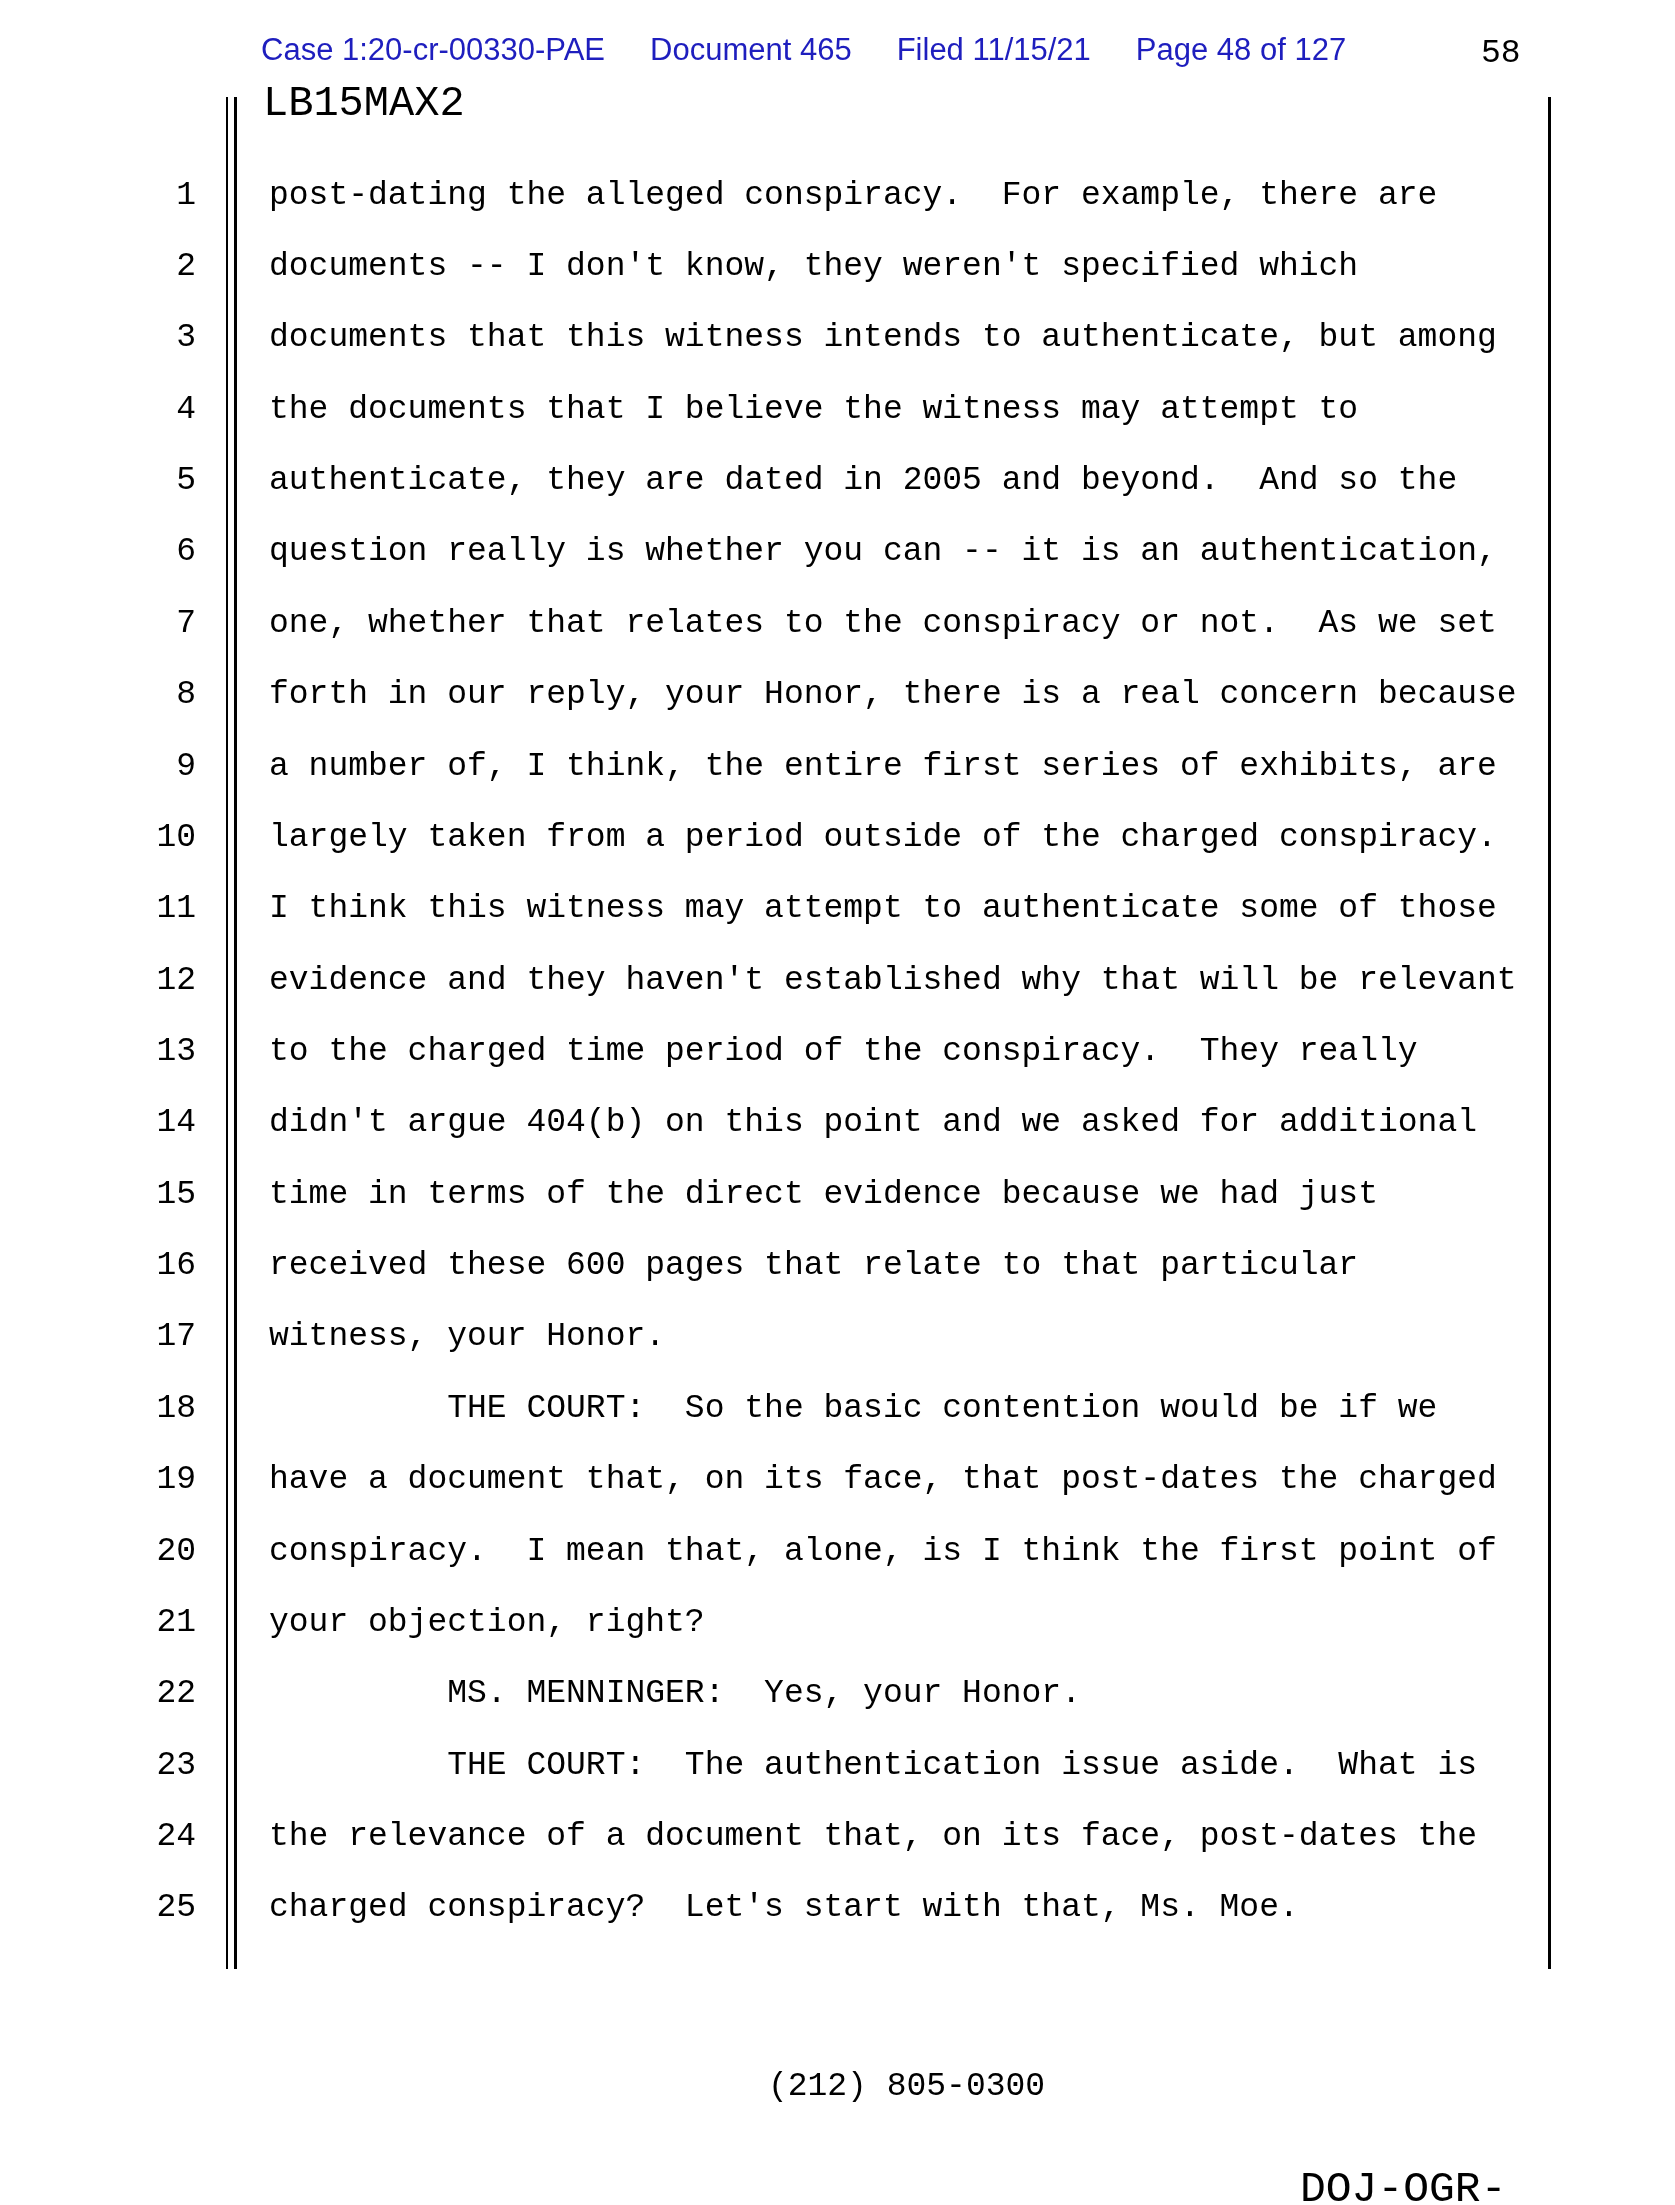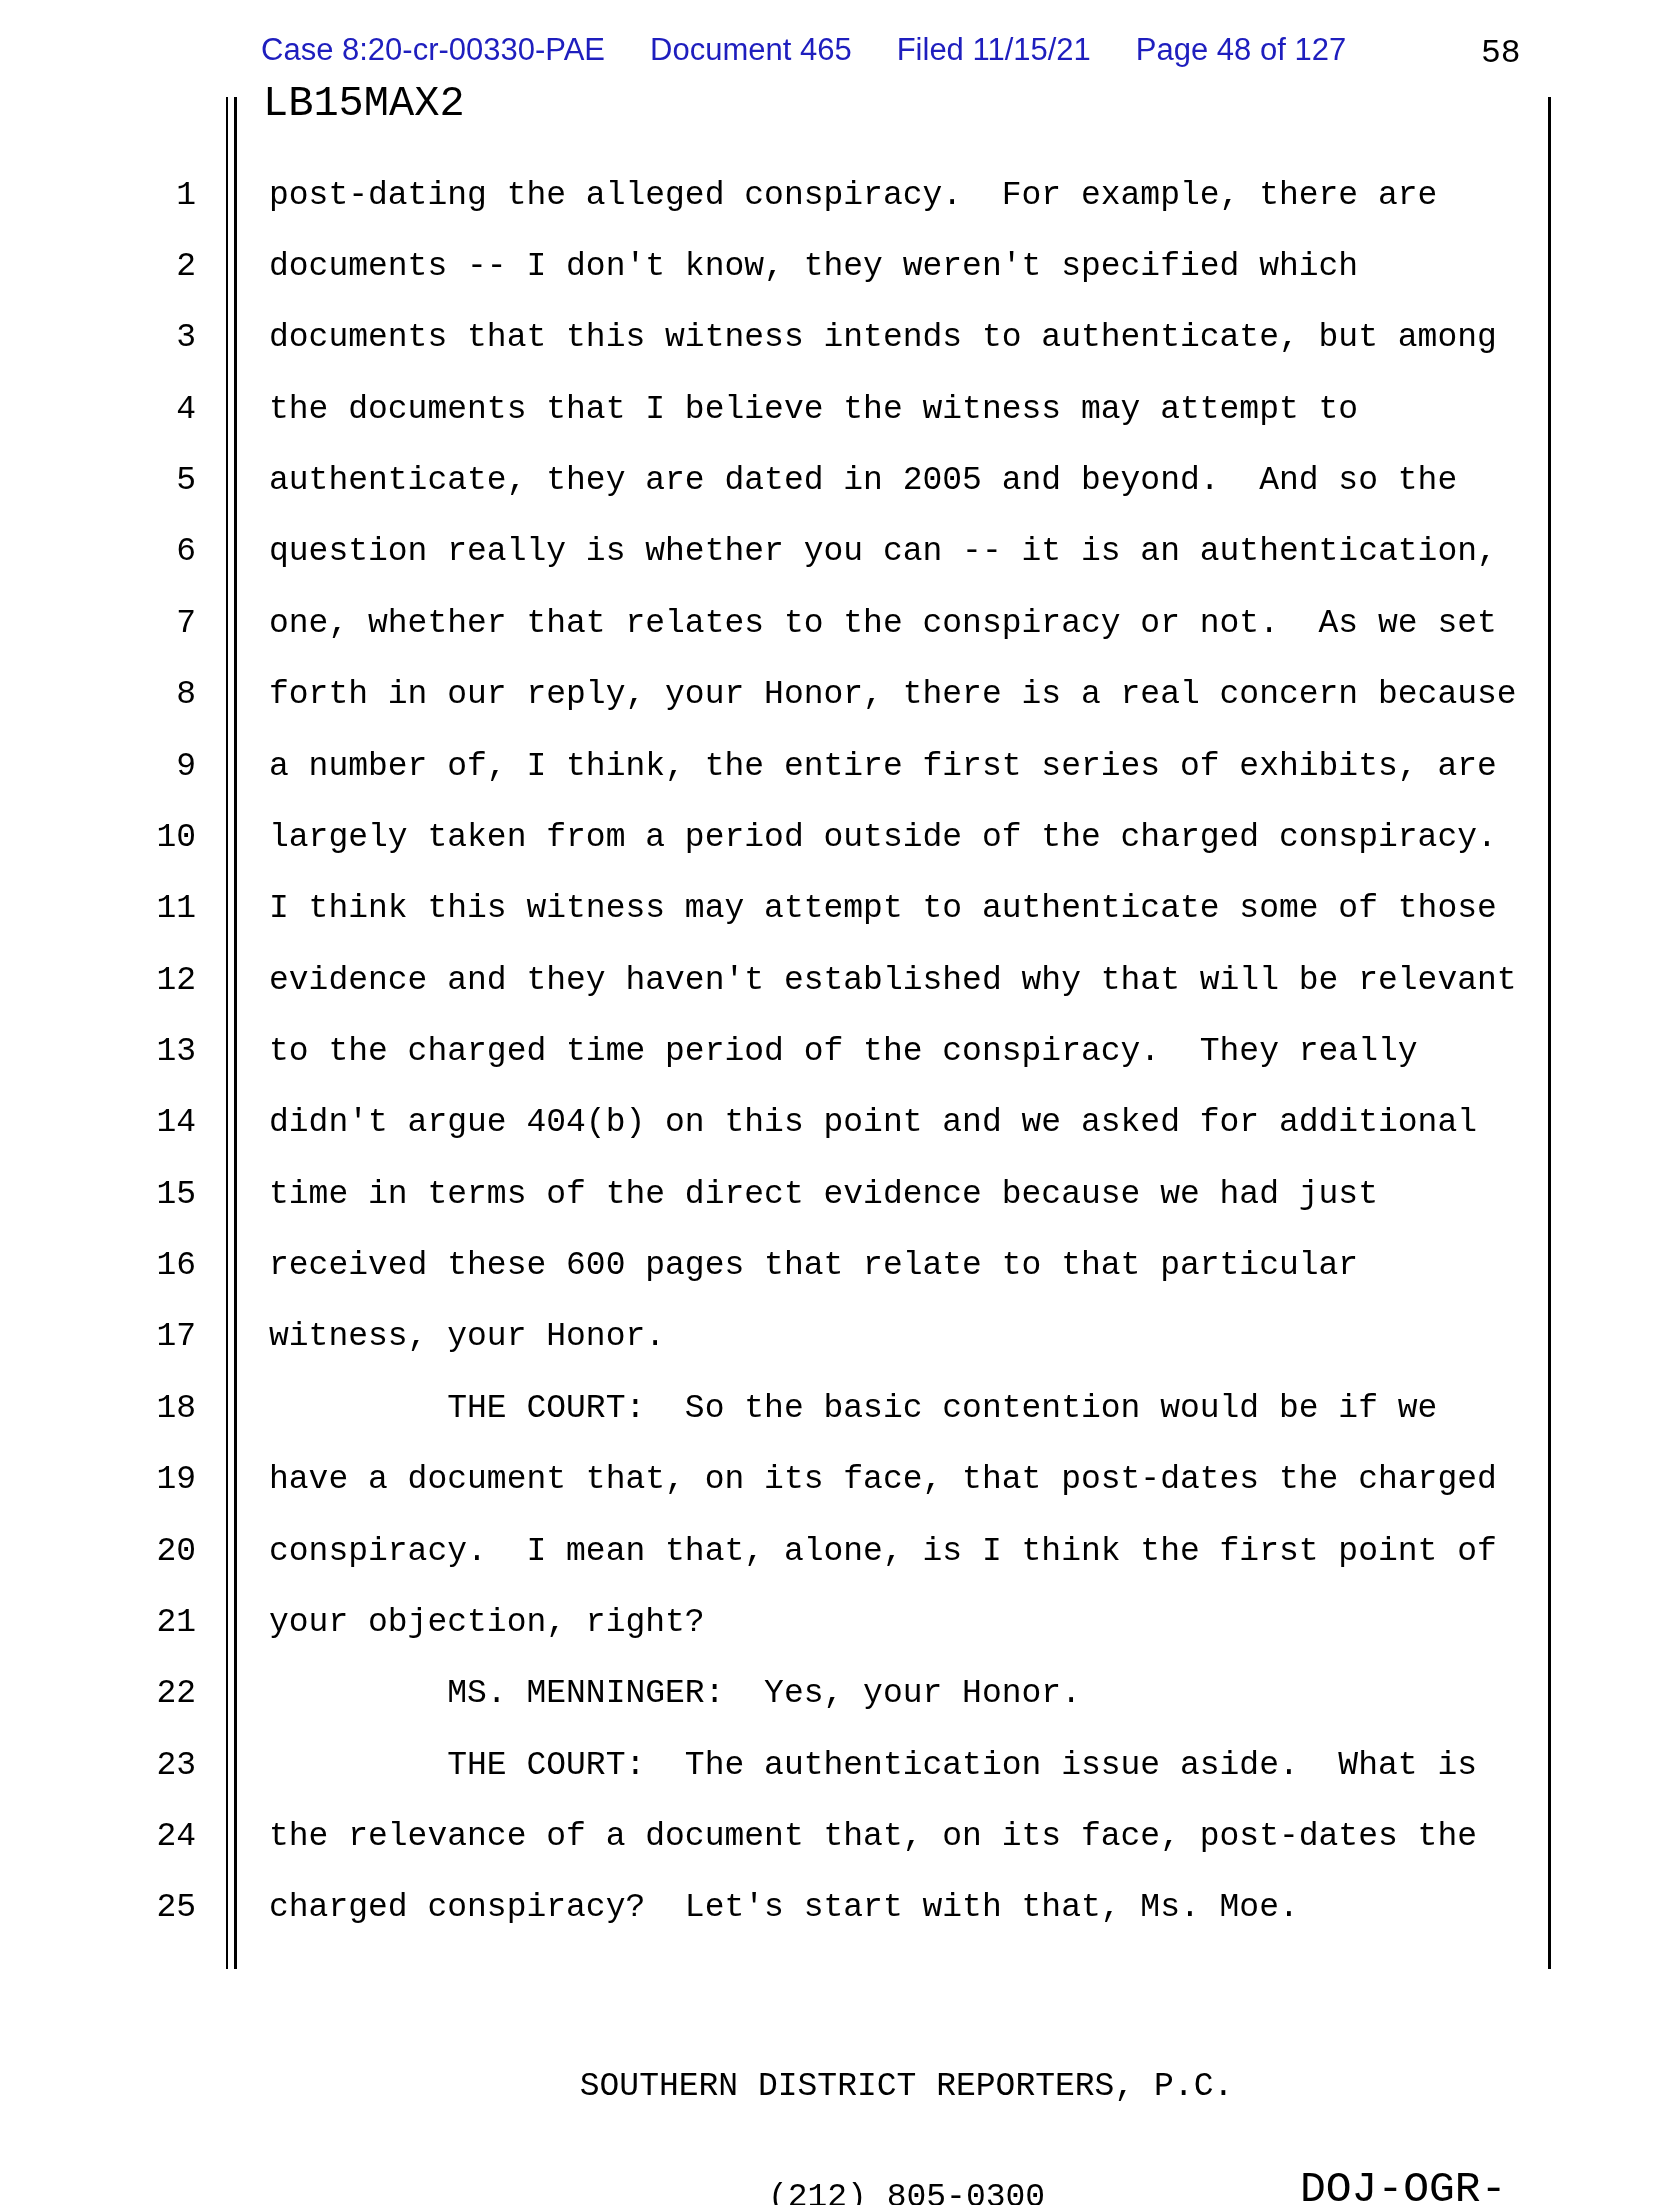--- a/index.html
+++ b/index.html
@@ -94,21 +94,21 @@
     font-size: 43px;
     line-height: 1;
   }
 </style>
 </head>
 <body>
 
 <div class="page">
 
   <div class="ecf-header">
-    <span>Case 8:20-cr-00330-PAE</span>
+    <span>Case 1:20-cr-00330-PAE</span>
     <span>Document 465</span>
     <span>Filed 11/15/21</span>
     <span>Page 48 of 127</span>
   </div>
 
   <div class="page-number-top">58</div>
 
   <div class="transcript-id">LB15MAX2</div>
 
   <div class="rule rule-left-a"></div>
@@ -210,20 +210,19 @@
   <div class="row" style="top:1820px">
     <span class="num">24</span>
     <span class="txt">the relevance of a document that, on its face, post-dates the</span>
   </div>
   <div class="row" style="top:1891px">
     <span class="num">25</span>
     <span class="txt">charged conspiracy?  Let's start with that, Ms. Moe.</span>
   </div>
 
   <div class="footer">
-    <div>SOUTHERN DISTRICT REPORTERS, P.C.</div>
     <div>(212) 805-0300</div>
   </div>
 
   <div class="doj-stamp">DOJ-OGR-00007109</div>
 
 </div>
 
 
 </body></html>

